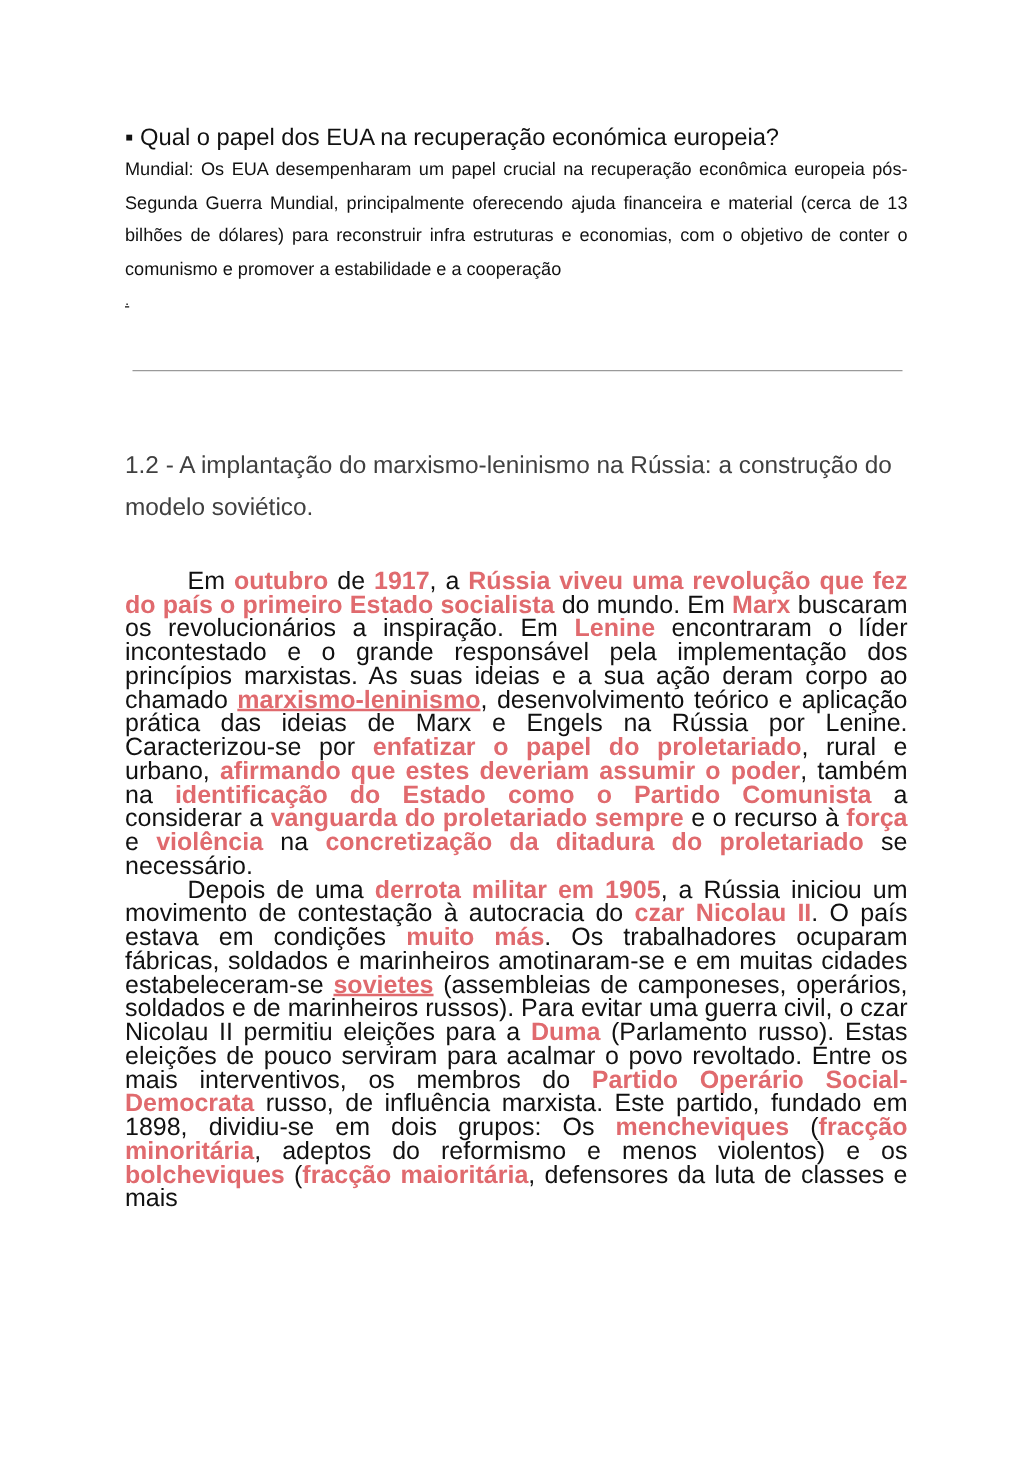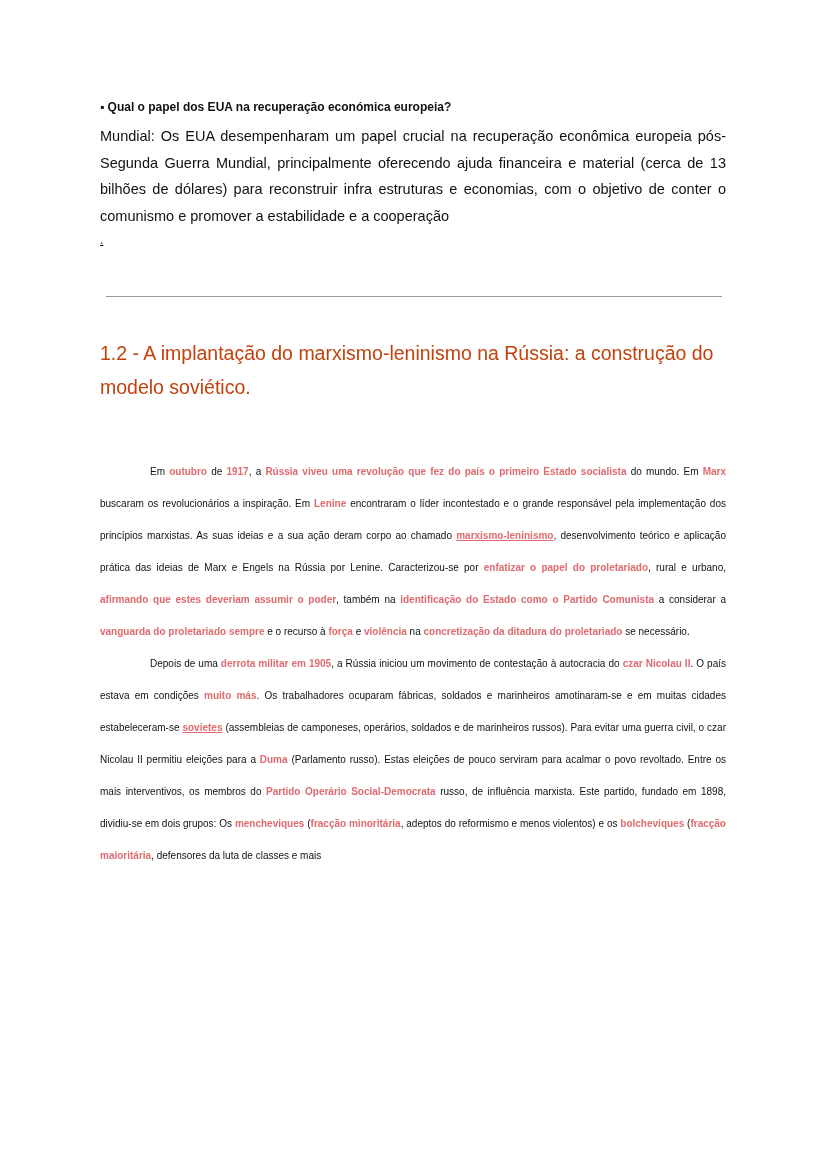--- a/index.html
+++ b/index.html
@@ -1,25 +1,25 @@
 <!DOCTYPE html>
 <html><head>
 <meta charset="utf-8">
 <style>
   html, body { margin: 0; padding: 0; background: #ffffff; }
   body { width: 828px; height: 1169px; position: relative; overflow: hidden;
          font-family: "Liberation Sans", sans-serif; color: #111; }
   .page { position: absolute; left: 100px; top: 0; width: 626px; }
-  .question { position: absolute; top: 100px; left: 0; font-size: 12px; font-weight: bold; color: #111; }
+  .question { position: absolute; top: 100px; left: 0; font-size: 19px; font-weight: normal; color: #111; }
   .answer { position: absolute; top: 123px; left: 0; width: 626px; font-size: 14.5px; line-height: 26.6px; text-align: justify; text-align-last: auto; }
   .answer .u { }
   .dotline { position: absolute; top: 233px; left: 0; font-size: 12px; text-decoration: underline; }
   .rule { position: absolute; top: 296px; left: 6px; width: 616px; height: 1px; background: #9a9a9a; }
-  .heading { position: absolute; top: 336px; left: 0; width: 640px; font-size: 19.5px; line-height: 34px; color: #c2410c; }
-  .body { position: absolute; top: 456px; left: 0; width: 626px; font-size: 10px; line-height: 32px; text-align: justify; color: #111; }
+  .heading { position: absolute; top: 355px; left: 0; width: 640px; font-size: 19.5px; line-height: 34px; color: #404040; }
+  .body { position: absolute; top: 456px; left: 0; width: 626px; font-size: 20px; line-height: 19px; text-align: justify; color: #111; }
   .body p { margin: 0; text-indent: 50px; }
   .hl { color: #e06a6e; font-weight: bold; }
   .hlu { color: #e06a6e; font-weight: bold; text-decoration: underline; }
 </style>
 </head>
 <body>
 
 <div class="page">
   <div class="question">
     <span>▪</span>

